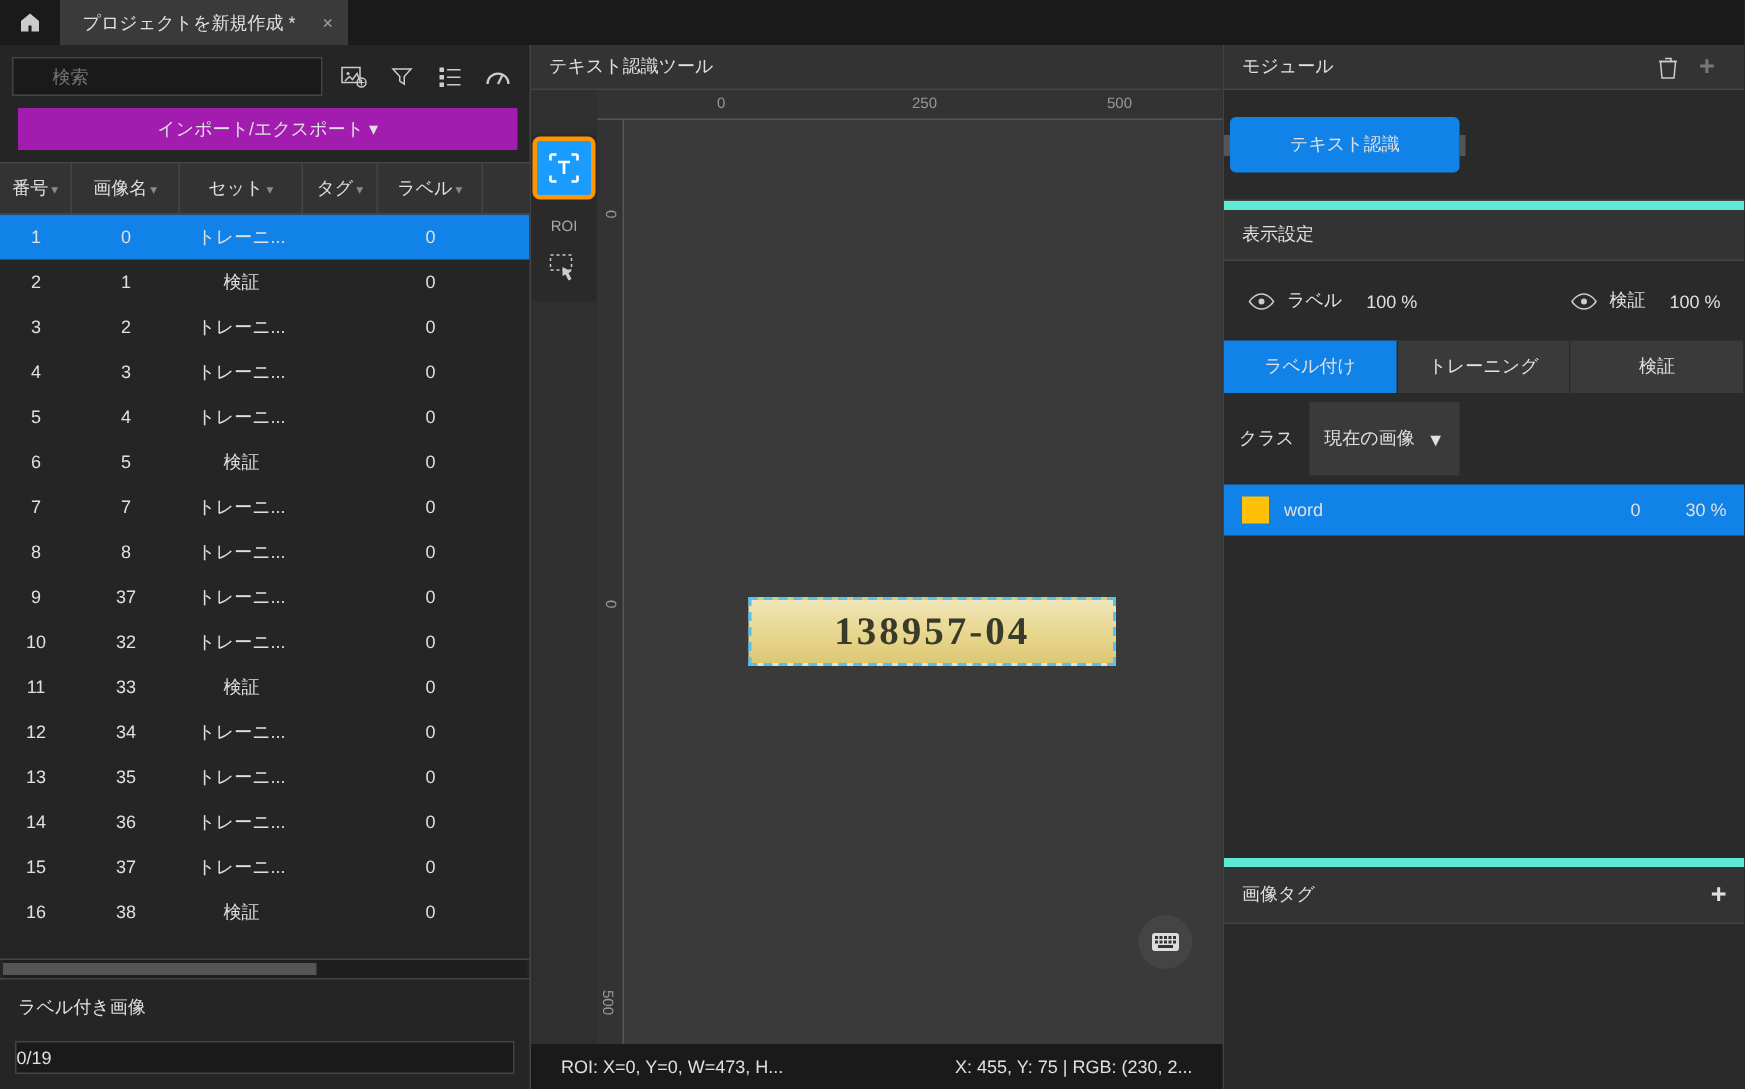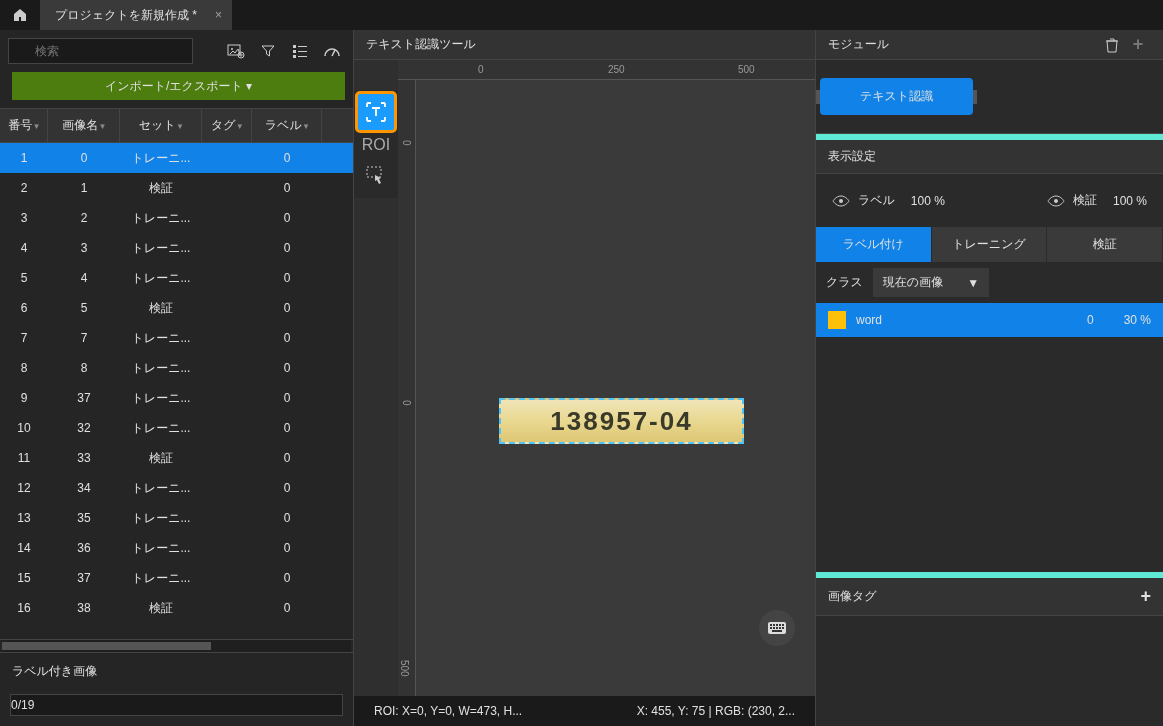--- a/index.html
+++ b/index.html
@@ -4,25 +4,25 @@
 <style>
 *{margin:0;padding:0;box-sizing:border-box;font-family:"Meiryo","Hiragino Sans",sans-serif;font-size:12px;color:#e0e0e0}
 body{background:#2a2a2a;width:1163px;height:726px;overflow:hidden;display:flex;flex-direction:column}
 .titlebar{height:30px;background:#1a1a1a;display:flex;align-items:center}
 .home-btn{width:40px;height:30px;display:flex;align-items:center;justify-content:center;cursor:pointer}
 .tab{background:#3a3a3a;height:30px;padding:0 35px 0 15px;display:flex;align-items:center;position:relative;font-size:12px}
 .tab-close{position:absolute;right:10px;opacity:0.6;cursor:pointer}
 .main{flex:1;display:flex;overflow:hidden}
 .left-panel{width:354px;background:#252525;display:flex;flex-direction:column;border-right:1px solid #444}
 .search-row{padding:8px;display:flex;align-items:center;gap:6px}
-.search-input{flex:1;background:#1a1a1a;border:1px solid #444;height:26px;padding:0 2px 0 26px;color:#aaa;position:relative}
+.search-input{flex:1;background:#1a1a1a;border:1px solid #444;height:26px;padding:0 24px 0 26px;color:#aaa;position:relative}
 .search-wrap{position:relative;flex:1}
 .search-wrap .mag{position:absolute;left:8px;top:50%;transform:translateY(-50%);color:#888}
 .icon-btn{width:26px;height:26px;display:flex;align-items:center;justify-content:center;cursor:pointer;color:#ccc}
-.import-export{margin:0 8px 8px 12px;background:#4d7c0f;height:28px;display:flex;align-items:center;justify-content:center;cursor:pointer;font-size:12px}
+.import-export{margin:0 8px 8px 12px;background:#a21caf;height:28px;display:flex;align-items:center;justify-content:center;cursor:pointer;font-size:12px}
 .table-header{display:flex;background:#333;border-top:1px solid #444;border-bottom:1px solid #444}
 .th{padding:8px 4px;text-align:center;font-size:11px;border-right:1px solid #444;display:flex;align-items:center;justify-content:center;gap:2px}
 .th .sort{font-size:9px;opacity:.5}
 .col-num{width:48px}
 .col-imgname{width:72px}
 .col-set{width:82px}
 .col-tag{width:50px}
 .col-label{width:70px}
 .table-body{flex:1;overflow-y:auto;position:relative;border-bottom:1px solid #444}
 .table-body::-webkit-scrollbar{width:10px}
@@ -34,45 +34,45 @@
 .hscroll-thumb{height:8px;background:#555;width:60%;margin-top:2px}
 .labeled-section{padding:10px 12px;border-top:1px solid #444;font-size:12px}
 .progress-wrap{padding:4px 10px 10px 10px}
 .progress-bar{background:#1a1a1a;height:22px;position:relative;border:1px solid #444}
 .progress-text{position:absolute;width:100%;line-height:20px;font-size:12px}
 .center-panel{flex:1;background:#2a2a2a;display:flex;flex-direction:column;position:relative}
 .center-header{height:30px;background:#333;display:flex;align-items:center;padding:12px 12px;font-size:12px;border-bottom:1px solid #444}
 .toolbar-left{position:absolute;top:30px;left:0;width:44px;background:#2a2a2a;display:flex;flex-direction:column;align-items:center;z-index:5}
 .tool-btn{width:38px;height:38px;margin:3px;display:flex;align-items:center;justify-content:center;cursor:pointer;border-radius:3px}
 .tool-btn.active{background:#1a9cff;outline:3px solid #ff9500;outline-offset:-1px}
-.roi-label{font-size:16px;color:#aaa;margin-top:2px}
+.roi-label{font-size:10px;color:#aaa;margin-top:12px}
 .canvas-area{position:absolute;top:30px;left:0px;right:0;bottom:30px;background:#2f2f2f}
 .ruler-h{position:absolute;top:0;left:44px;right:0;height:20px;background:#333;border-bottom:1px solid #555}
 .ruler-v{position:absolute;top:20px;left:44px;width:18px;bottom:0;background:#333;border-right:1px solid #555}
 .ruler-tick{position:absolute;font-size:10px;color:#999}
 .viewport{position:absolute;top:20px;left:62px;right:0;bottom:0;background:#3a3a3a;overflow:hidden}
 .image-roi{position:absolute;left:83px;top:318px;width:245px;height:46px;background:linear-gradient(#f0e5b8,#e8d890,#ddc774);border:2px dashed #4fc3f7;display:flex;align-items:center;justify-content:center}
-.image-roi-txt{font-family:Liberation Sans, sans-serif;font-size:26px;font-weight:bold;color:#3a3a2a;letter-spacing:2px}
+.image-roi-txt{font-family:Liberation Serif, serif;font-size:26px;font-weight:bold;color:#3a3a2a;letter-spacing:2px}
 .keyboard-icon{position:absolute;right:20px;bottom:50px;width:36px;height:36px;border-radius:50%;background:#444;display:flex;align-items:center;justify-content:center;cursor:pointer}
 .status-bar{height:30px;background:#1a1a1a;position:absolute;bottom:0;left:0;right:0;display:flex;align-items:center;padding:0 20px;font-size:11px;justify-content:space-between}
 .right-panel{width:348px;background:#2a2a2a;display:flex;flex-direction:column;border-left:1px solid #444}
 .right-header{height:30px;background:#333;display:flex;align-items:center;padding:0 12px;font-size:12px;border-bottom:1px solid #444}
 .right-header .spacer{flex:1}
 .module-box{padding:18px 0;display:flex;flex-direction:row;align-items:center;border-bottom:1px solid #444}
 .module-btn{background:#1183e8;padding:10px 40px;border-radius:4px;cursor:pointer;font-size:13px}
 .module-connector{width:4px;height:14px;background:#555}
 .section-hdr{background:#333;padding:8px 12px;font-size:12px;display:flex;align-items:center;border-bottom:1px solid #444;border-top:6px solid #5eead4}
 .section-hdr .spacer{flex:1}
 .display-settings{padding:18px 16px;display:flex;justify-content:space-between;font-size:12px}
 .eye-item{display:flex;align-items:center;gap:8px}
 .tabs3{display:flex}
 .tab3{flex:1;text-align:center;padding:9px 0;background:#3a3a3a;cursor:pointer;font-size:12px;border-right:1px solid #2a2a2a}
 .tab3.active{background:#1183e8}
 .class-row{display:flex;align-items:center;padding:6px 10px;gap:10px;font-size:12px}
-.class-select{background:#3a3a3a;padding:6px 10px;display:flex;align-items:center;gap:24px;cursor:pointer}
+.class-select{background:#3a3a3a;padding:16px 10px;display:flex;align-items:center;gap:8px;cursor:pointer}
 .class-item{display:flex;align-items:center;padding:8px 12px;background:#1183e8;gap:10px;font-size:12px}
 .class-swatch{width:18px;height:18px;background:#ffc107}
 .class-item .spacer{flex:1}
 .flex-spacer{flex:1}
 .tag-section{background:#333}
 svg{display:block}
 </style>
 </head>
 <body>
 

